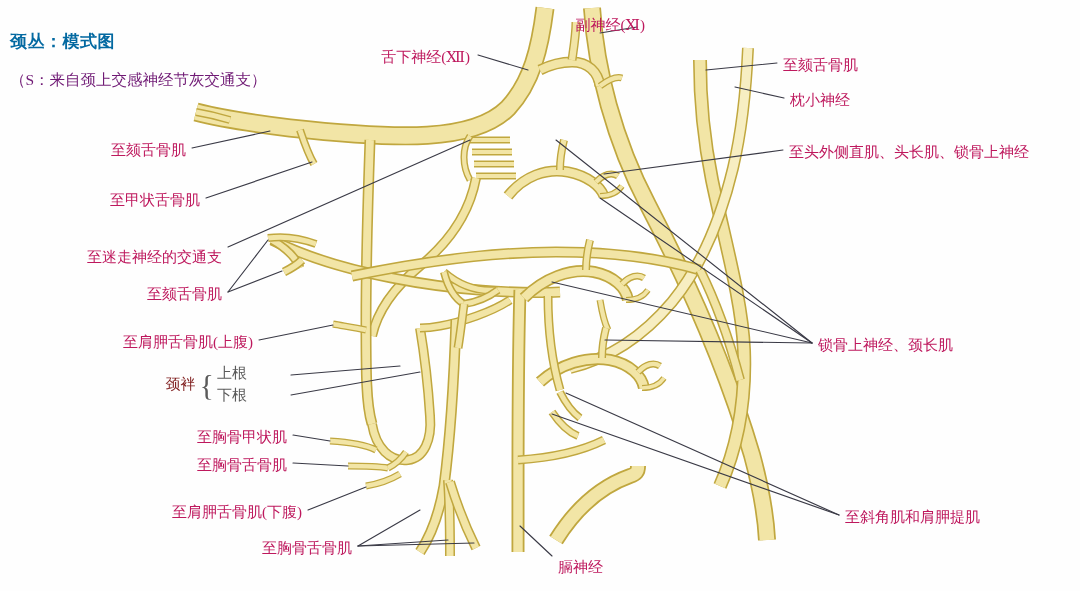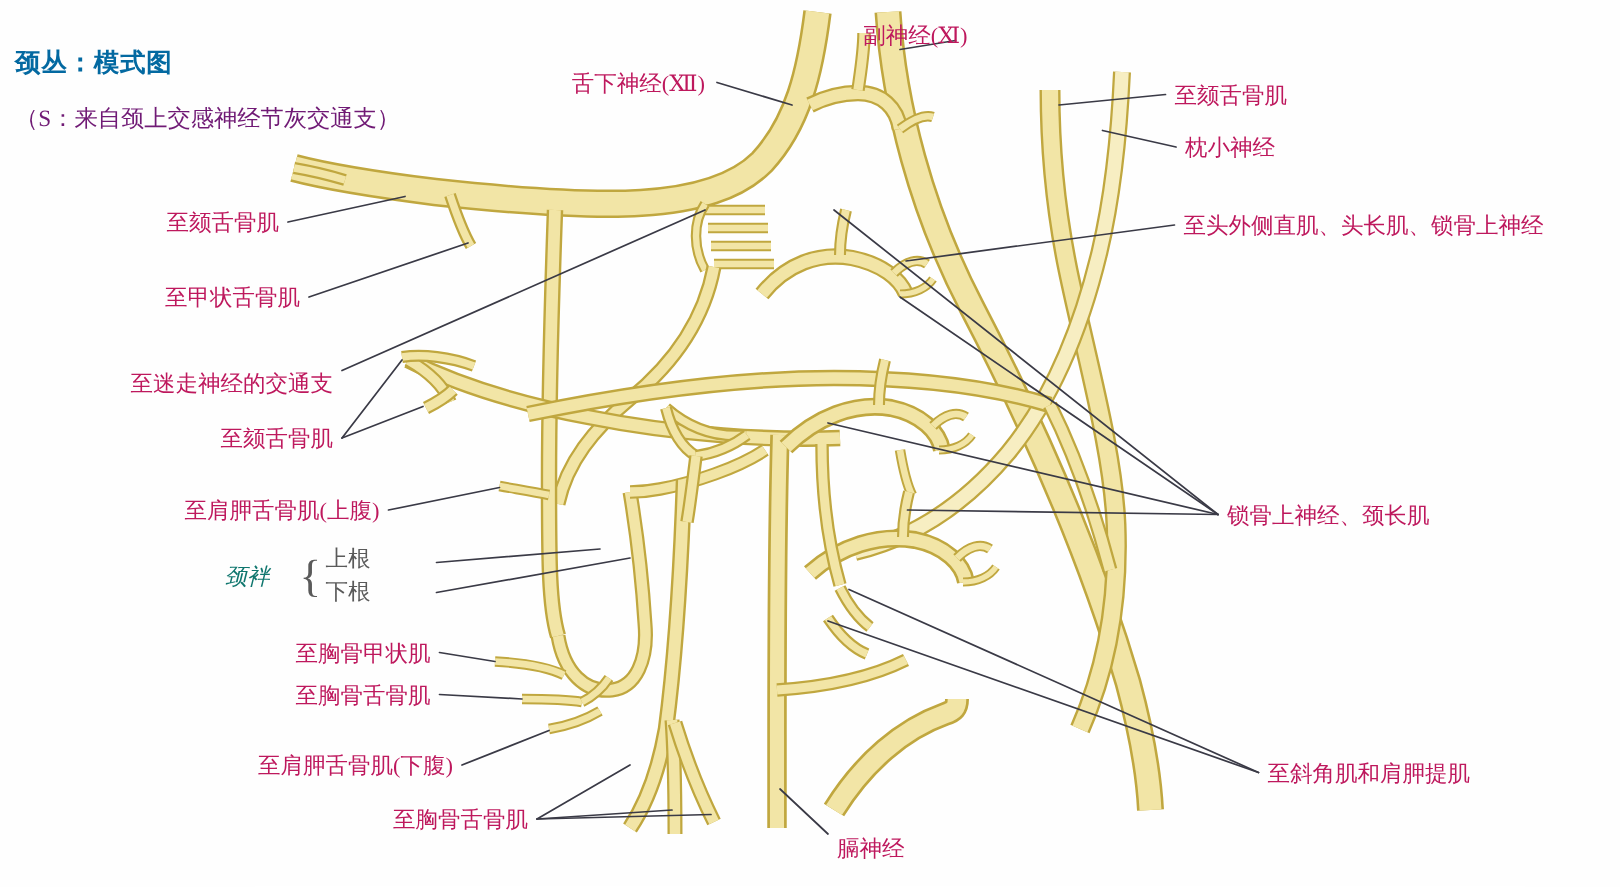--- a/index.html
+++ b/index.html
@@ -56,23 +56,22 @@
   .lbl.left-anchor  { transform: translate(0, -50%); }
   .brace-group {
     position: absolute;
     display: flex;
     align-items: center;
     transform: translate(-100%, -50%);
     white-space: nowrap;
   }
   .brace-group .bg-name {
     font-size: 15px;
-    color: #0f766e;
-    margin-right: 20px;
-    font-style: italic;
+    color: #7f1d1d;
+    margin-right: 4px;
   }
   .brace-group .bg-brace {
     font-size: 30px;
     color: #5a5a5a;
     line-height: 0.8;
     margin-right: 3px;
     font-family: "Liberation Serif", serif;
   }
   .brace-group .bg-stack {
     display: flex;

